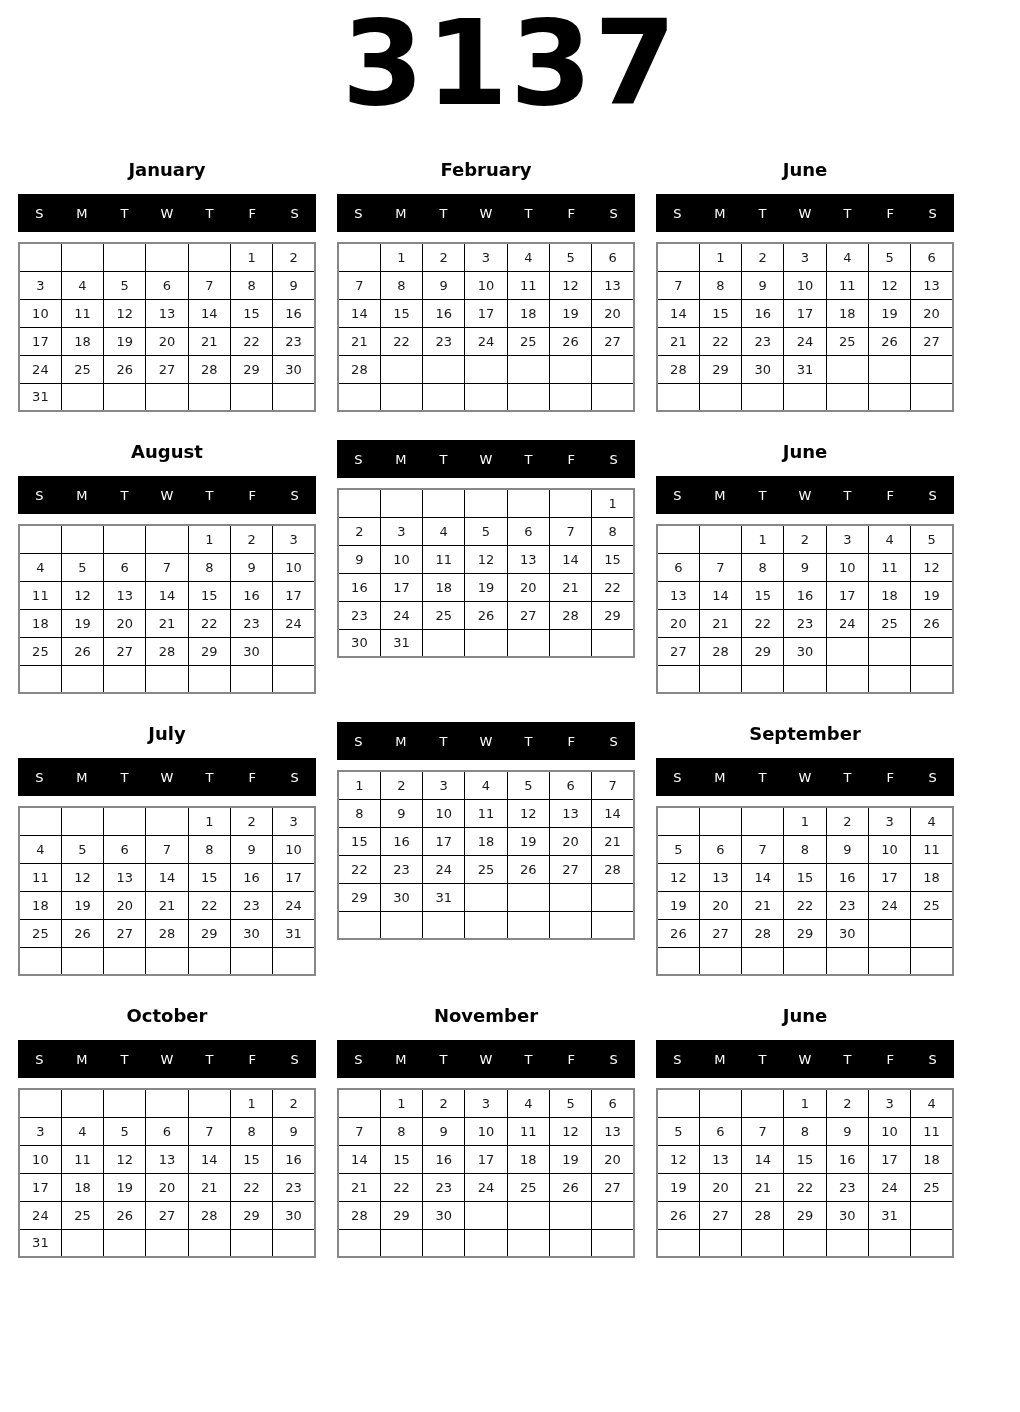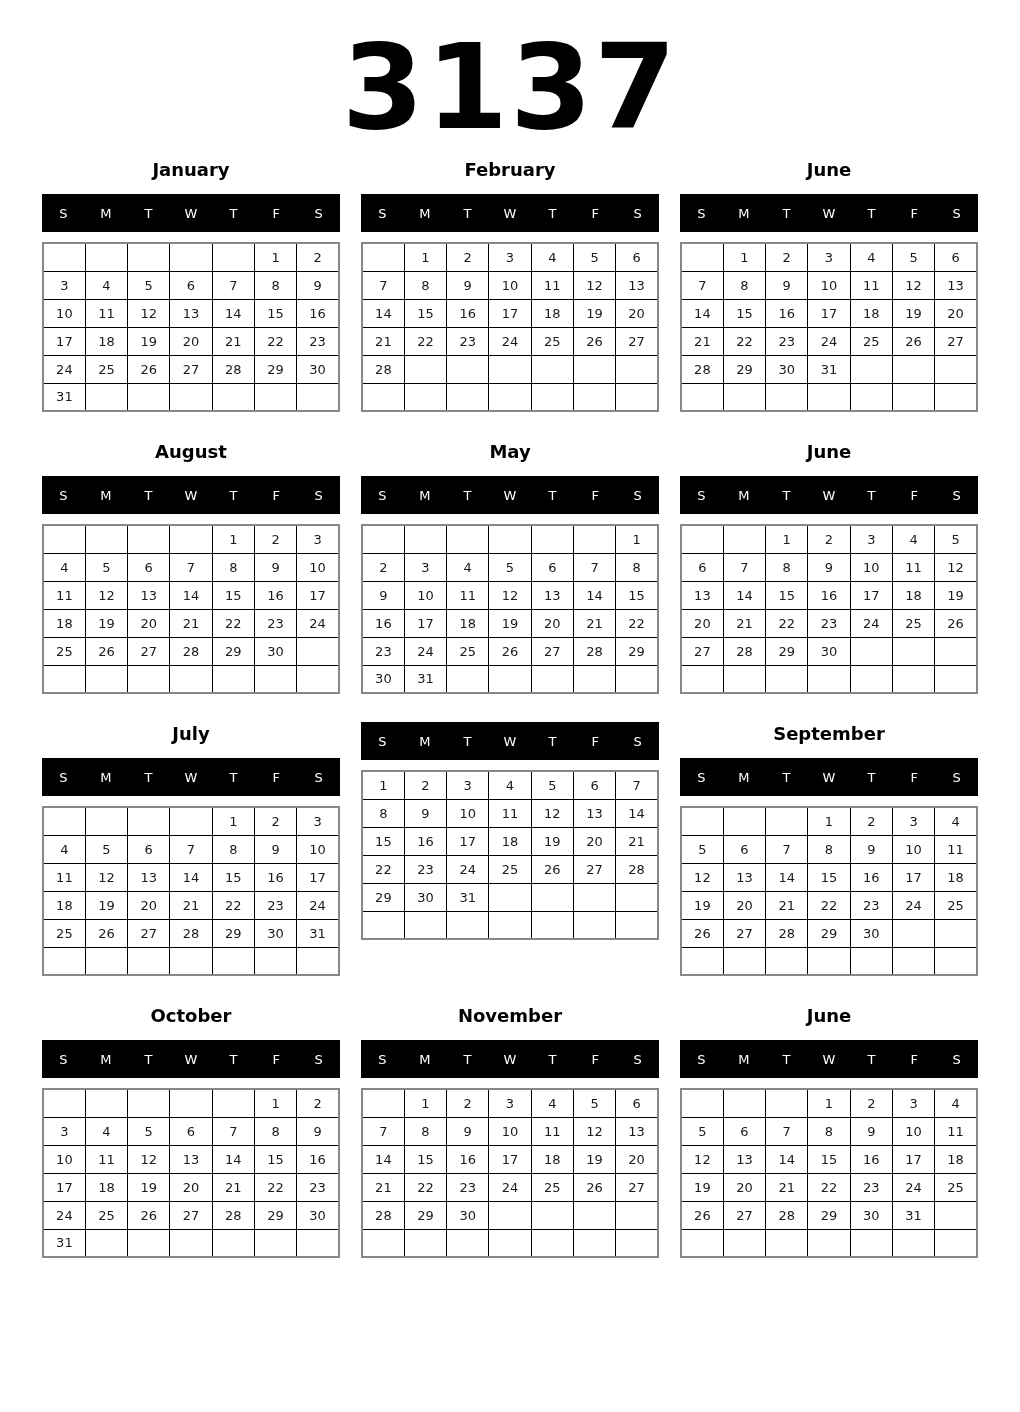--- a/index.html
+++ b/index.html
@@ -10,30 +10,30 @@
     color: #000000;
   }
   body { height: 1412px; overflow: hidden; }
 
   .page-title {
     text-align: center;
     font-size: 118px;
     font-weight: 800;
     letter-spacing: 2px;
     line-height: 1.0;
-    padding-top: 28px;
+    padding-top: 4px;
     height: 150px;
   }
 
   .months-grid {
     display: grid;
     grid-template-columns: repeat(3, 298px);
     column-gap: 21px;
     row-gap: 0px;
-    padding: 8px 42px 0 42px;
+    padding: 8px 42px 0 18px;
   }
 
   .month {
     width: 298px;
     margin-bottom: 28px;
   }
 
   .month-name {
     text-align: center;
     font-size: 18px;
@@ -358,21 +358,20 @@
             <td></td>
             <td></td>
             <td></td>
             <td></td>
           </tr>
         </tbody>
     </table>
   </div>
 
   <div class="month">
-    <div class="month-name">May</div>
     <div class="weekday-header">
         <div class="weekday-cell">S</div>
         <div class="weekday-cell">M</div>
         <div class="weekday-cell">T</div>
         <div class="weekday-cell">W</div>
         <div class="weekday-cell">T</div>
         <div class="weekday-cell">F</div>
         <div class="weekday-cell">S</div>
       </div>
     <table class="day-grid">

